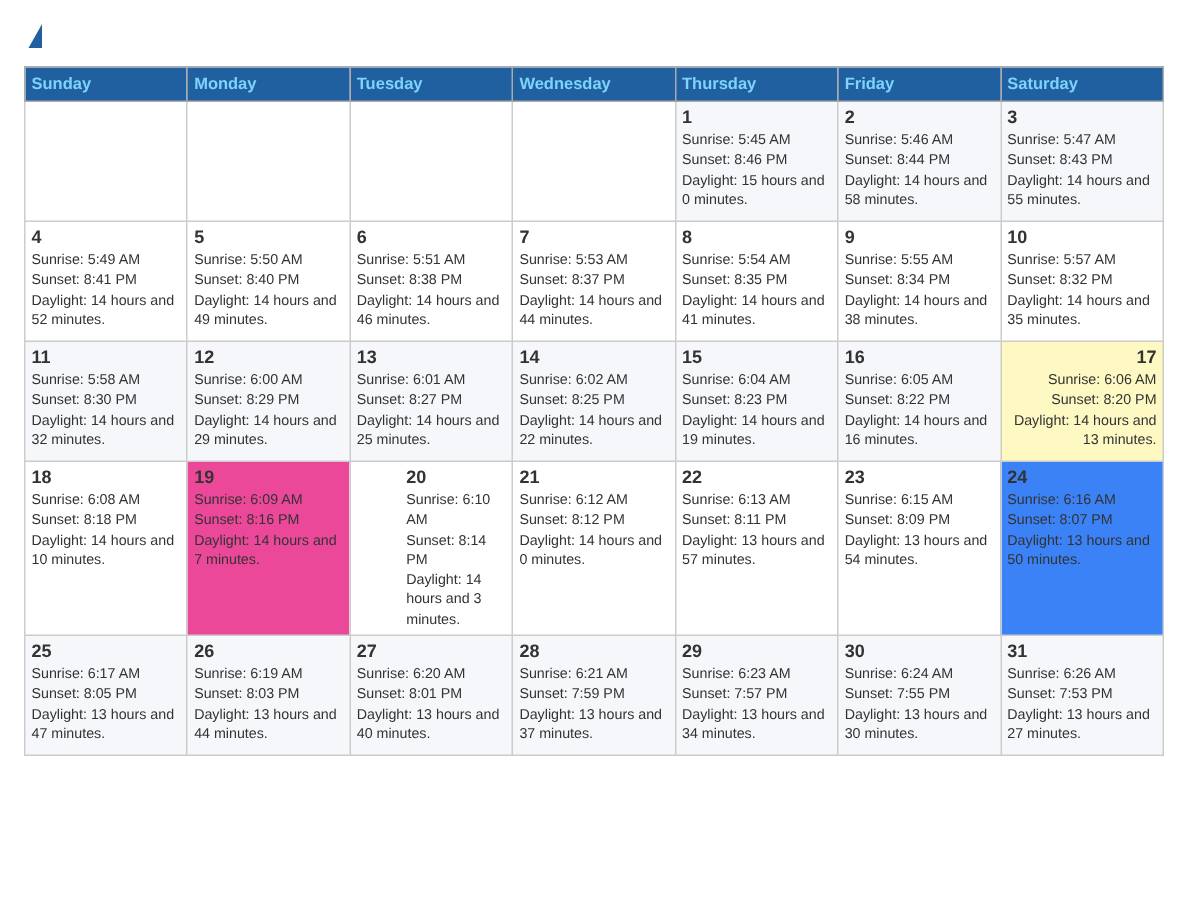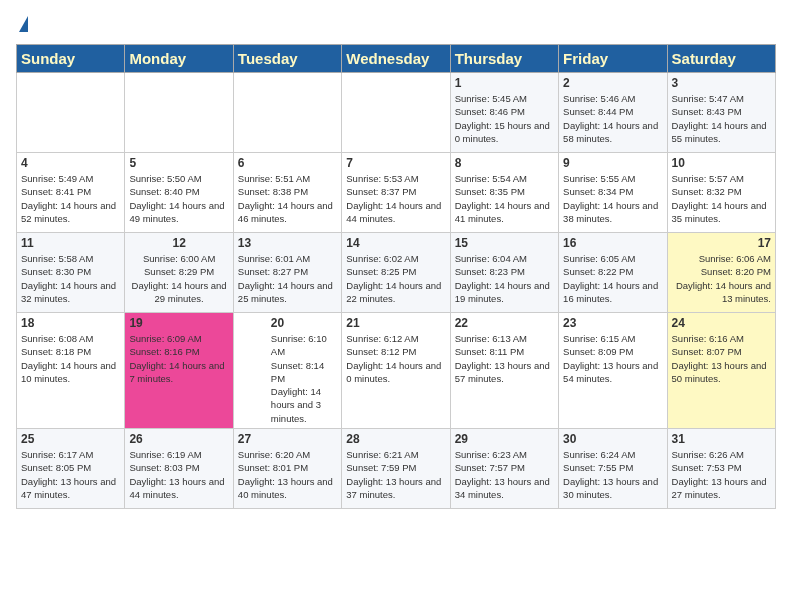--- a/index.html
+++ b/index.html
@@ -37,22 +37,22 @@
       font-size: 15px;
       color: #444;
     }
     table {
       width: 100%;
       border-collapse: collapse;
       table-layout: fixed;
     }
     th {
       background-color: #2060a0;
-      color: #fef9c3;
-      font-size: 15px;
+      color: #7dd3fc;
+      font-size: 11px;
       font-weight: bold;
       padding: 5px 4px;
       text-align: left;
       border: 1px solid #aaa;
     }
     td {
       vertical-align: top;
       border: 1px solid #ccc;
       padding: 3px 4px;
       font-size: 9.5px;
@@ -151,21 +151,21 @@
         <td style="background: rgb(255, 255, 255);">
           <span class="day-num">10</span>
           <div class="day-info"><span>Sunrise: 5:57 AM</span><br><span>Sunset: 8:32 PM</span><br><span>Daylight: 14 hours and 35 minutes.</span></div>
         </td>
       </tr>
       <tr>
         <td style="background: rgb(245, 247, 250);">
           <span class="day-num">11</span>
           <div class="day-info"><span>Sunrise: 5:58 AM</span><br><span>Sunset: 8:30 PM</span><br><span>Daylight: 14 hours and 32 minutes.</span></div>
         </td>
-        <td style="background: rgb(245, 247, 250); text-align: center;">
+        <td style="background: rgb(245, 247, 250);">
           <span class="day-num">12</span>
           <div class="day-info"><span>Sunrise: 6:00 AM</span><br><span>Sunset: 8:29 PM</span><br><span>Daylight: 14 hours and 29 minutes.</span></div>
         </td>
         <td style="background: rgb(245, 247, 250);">
           <span class="day-num">13</span>
           <div class="day-info"><span>Sunrise: 6:01 AM</span><br><span>Sunset: 8:27 PM</span><br><span>Daylight: 14 hours and 25 minutes.</span></div>
         </td>
         <td style="background: rgb(245, 247, 250); margin-left: 32px;">
           <span class="day-num">14</span>
           <div class="day-info"><span>Sunrise: 6:02 AM</span><br><span>Sunset: 8:25 PM</span><br><span>Daylight: 14 hours and 22 minutes.</span></div>
@@ -201,21 +201,21 @@
           <div class="day-info"><span>Sunrise: 6:12 AM</span><br><span>Sunset: 8:12 PM</span><br><span>Daylight: 14 hours and 0 minutes.</span></div>
         </td>
         <td style="background: rgb(255, 255, 255); margin-top: 20px;">
           <span class="day-num">22</span>
           <div class="day-info"><span>Sunrise: 6:13 AM</span><br><span>Sunset: 8:11 PM</span><br><span>Daylight: 13 hours and 57 minutes.</span></div>
         </td>
         <td style="background: rgb(255, 255, 255);">
           <span class="day-num">23</span>
           <div class="day-info"><span>Sunrise: 6:15 AM</span><br><span>Sunset: 8:09 PM</span><br><span>Daylight: 13 hours and 54 minutes.</span></div>
         </td>
-        <td style="background: #fef9c3;">
+        <td style="background: #3b82f6;">
           <span class="day-num">24</span>
           <div class="day-info"><span>Sunrise: 6:16 AM</span><br><span>Sunset: 8:07 PM</span><br><span>Daylight: 13 hours and 50 minutes.</span></div>
         </td>
       </tr>
       <tr>
         <td style="background: rgb(245, 247, 250);">
           <span class="day-num">25</span>
           <div class="day-info"><span>Sunrise: 6:17 AM</span><br><span>Sunset: 8:05 PM</span><br><span>Daylight: 13 hours and 47 minutes.</span></div>
         </td>
         <td style="background: rgb(245, 247, 250);">

